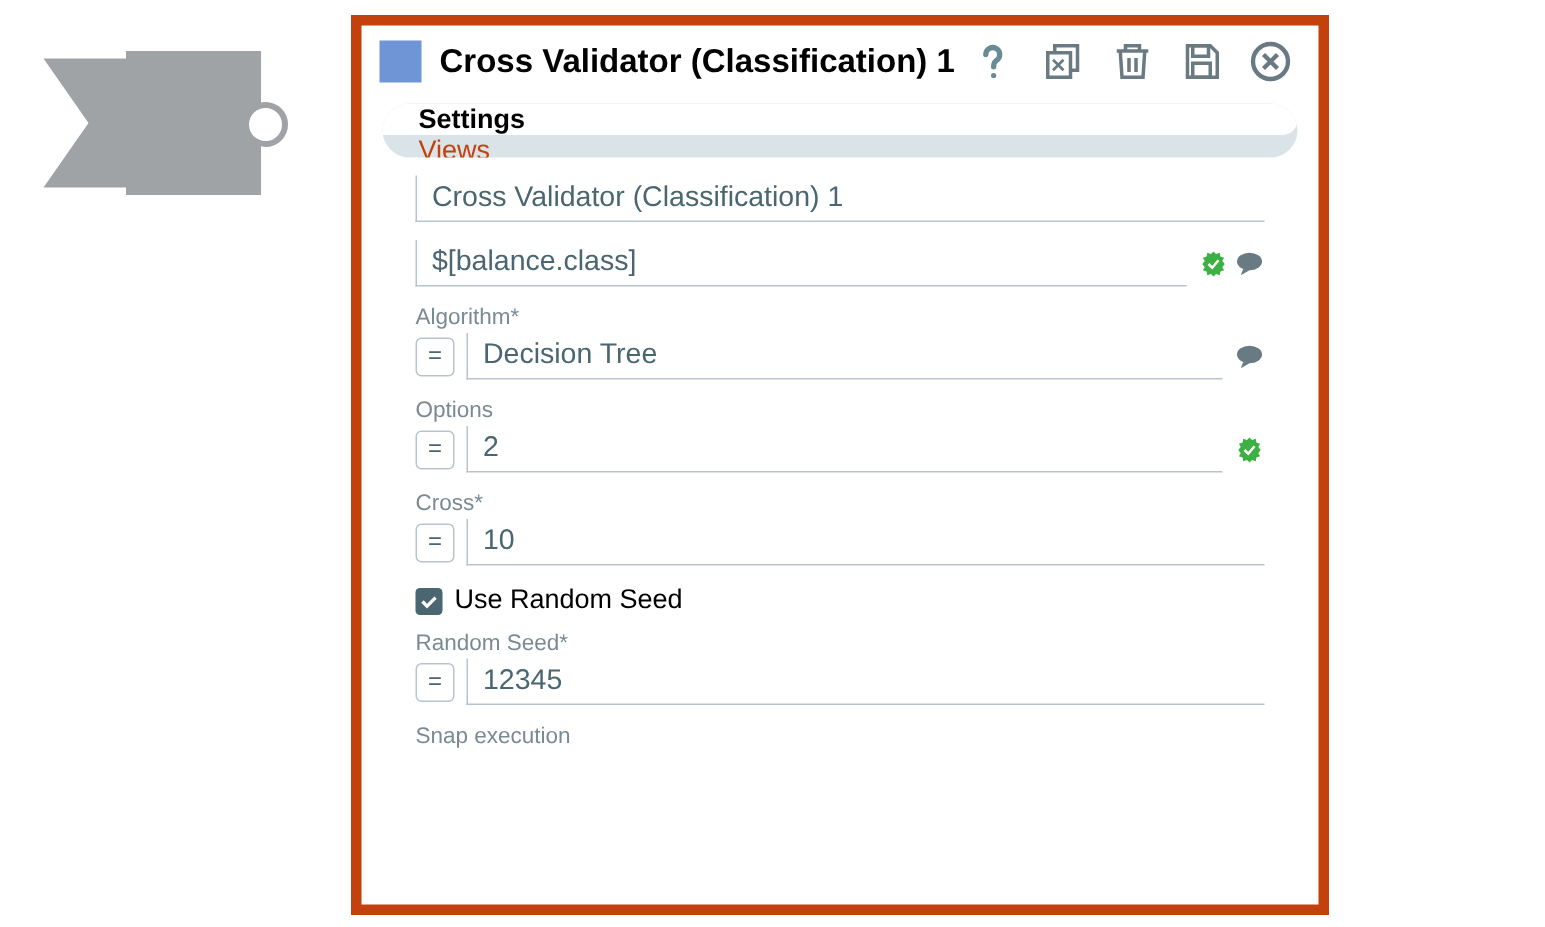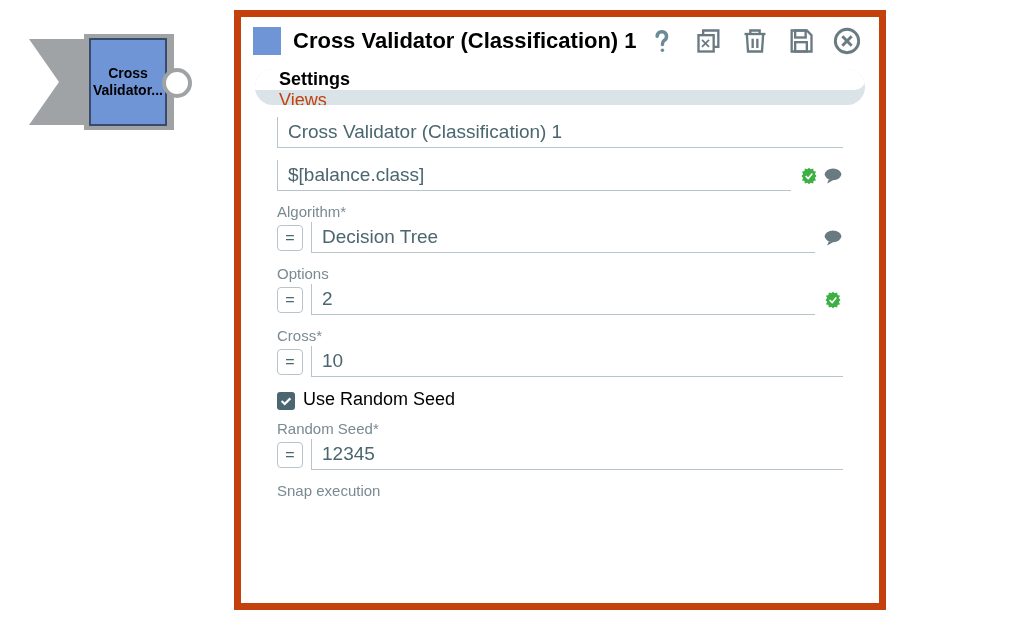--- a/index.html
+++ b/index.html
@@ -223,23 +223,20 @@
     }
   </style>
 </head>
 <body>
 
 <div class="canvas">
   <div class="snap-node">
     <svg class="snap-shape" viewBox="0 0 155 96">
       <path d="M 5 5 L 60 5 L 60 0 L 150 0 L 150 96 L 60 96 L 60 91 L 5 91 L 35 48 Z" fill="#9fa3a6"></path>
     </svg>
-    <div class="snap-inner">
-      <span>Cross Validator...</span>
-    </div>
     <div class="snap-port"></div>
   </div>
 </div>
 
 <div class="panel">
   <div class="panel-header">
     <div class="panel-swatch"></div>
     <div class="panel-title">Cross Validator (Classification) 1</div>
     <div class="header-icons">
       <svg viewBox="0 0 24 24" fill="none" stroke="#6a8a96" stroke-width="3">

